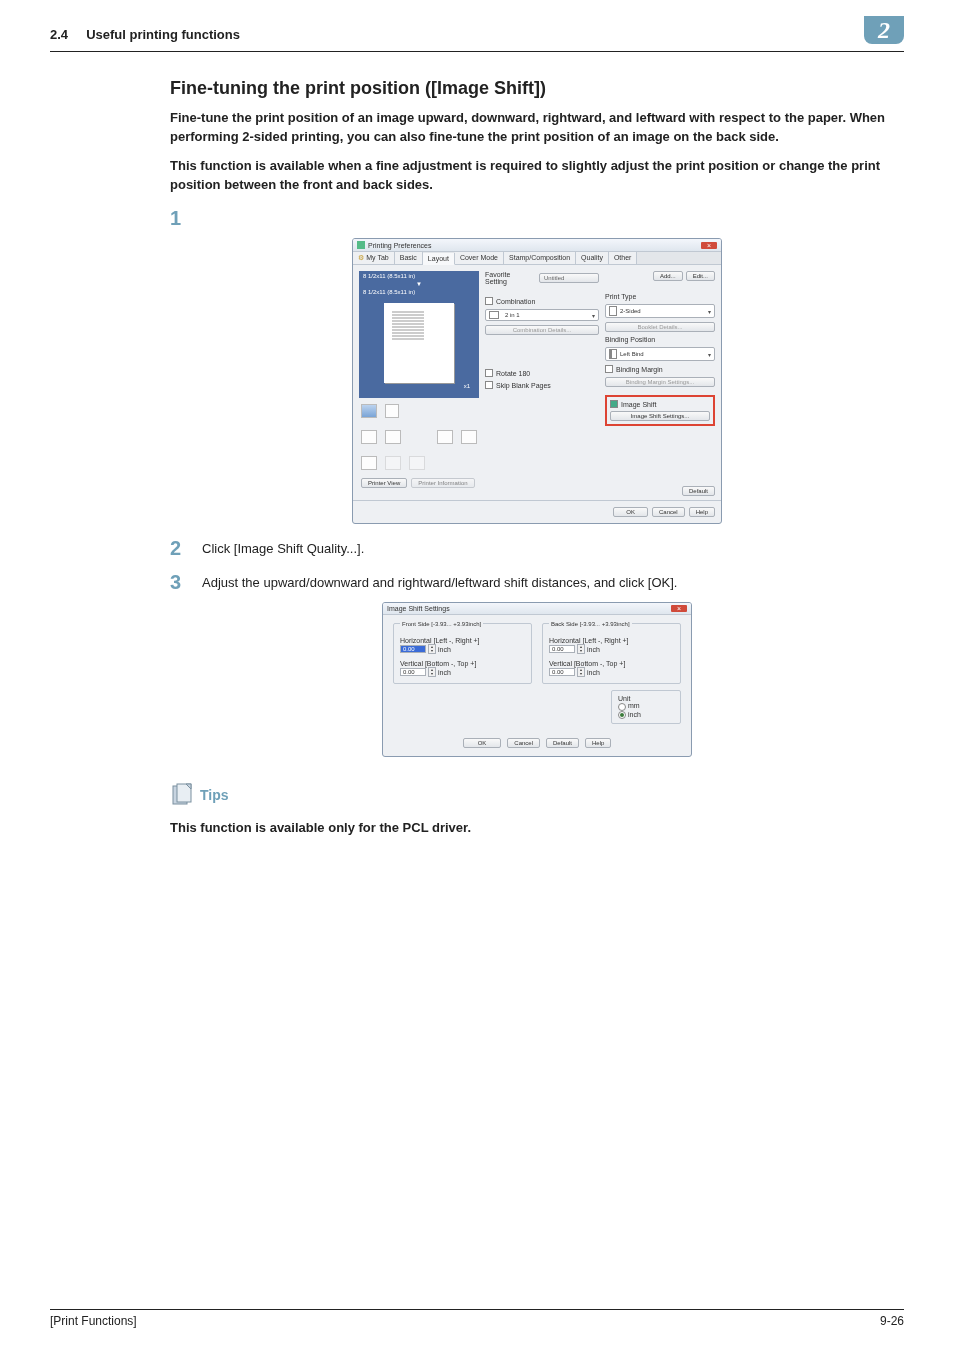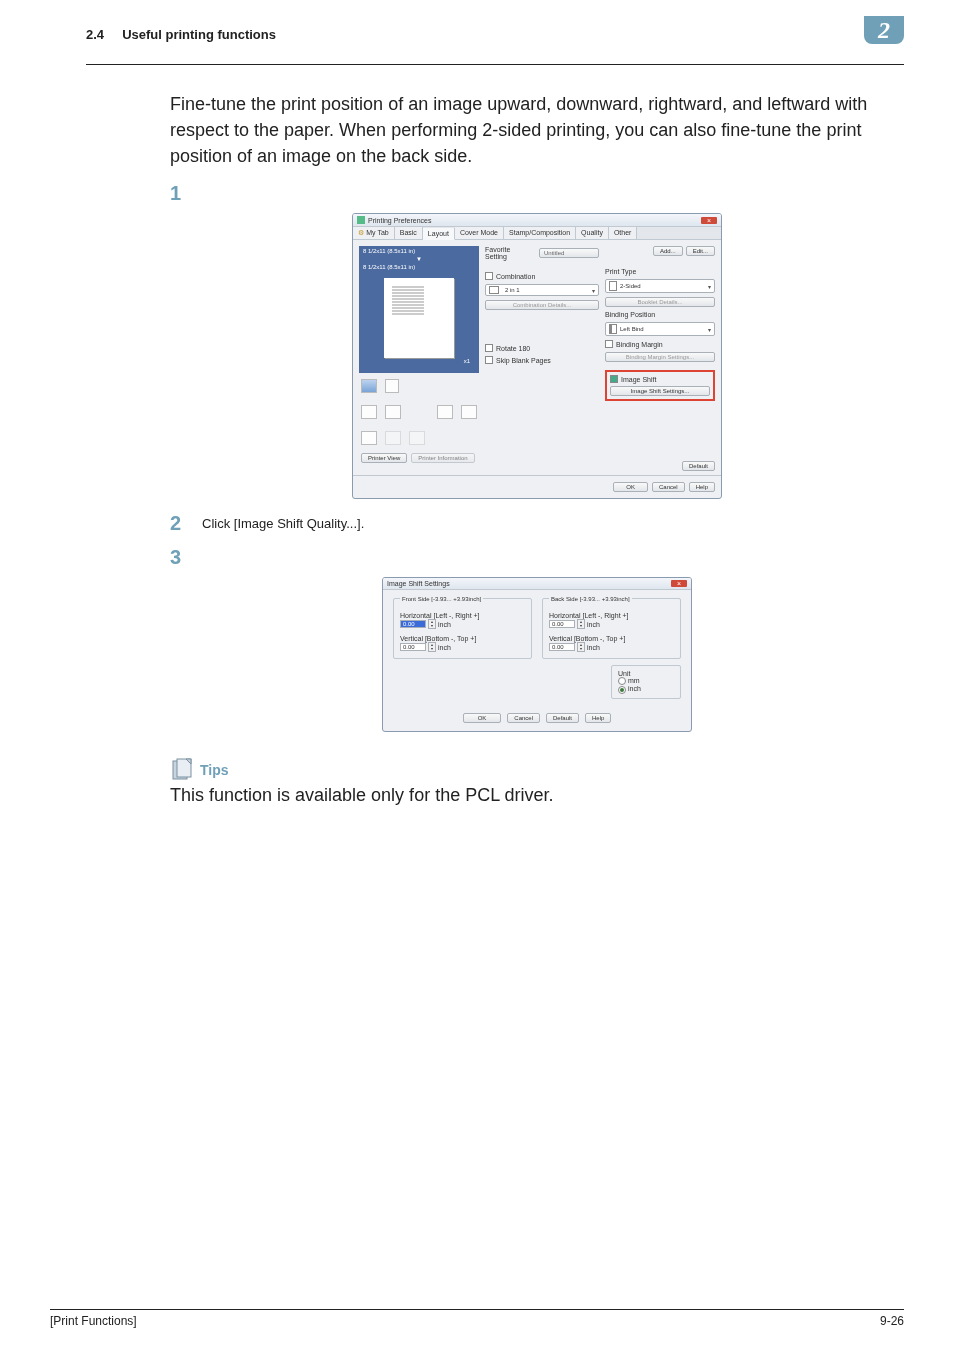--- a/index.html
+++ b/index.html
@@ -13,22 +13,21 @@
   .page {
     padding: 20px 50px 0 50px;
     min-height: 1350px;
     position: relative;
   }
   .header-row {
     display: flex;
     align-items: center;
     justify-content: space-between;
     border-bottom: 1px solid #222;
-    padding-bottom: 16px;
-    margin-left: 36px;
+    padding-bottom: 3px;
   }
   .header-left {
     font-size: 13px;
     font-weight: bold;
   }
   .chapter-badge {
     background: #6fa0b8;
     color: #fff;
     font-weight: bold;
     font-style: italic;
@@ -44,23 +43,24 @@
   .content {
     padding-left: 120px;
     padding-top: 26px;
   }
   h3.section-title {
     font-size: 18px;
     font-weight: bold;
     margin: 0 0 10px 0;
   }
   p.body {
-    font-size: 18px;
+    font-size: 13px;
     line-height: 1.45;
     margin: 0 0 10px 0;
+    font-weight: bold;
   }
   .step {
     display: flex;
     align-items: flex-start;
     margin: 14px 0 8px 0;
   }
   .step-num {
     color: #6fa0b8;
     font-weight: bold;
     font-size: 20px;
@@ -197,21 +197,23 @@
 <div class="page">
   <div class="header-row">
     <div class="header-left">
       <span>2.4</span>&nbsp;&nbsp;&nbsp;&nbsp;
       <span>Useful printing functions</span>
     </div>
     <div class="chapter-badge">2</div>
   </div>
 
   <div class="content">
+    <h3 class="section-title">Fine-tuning the print position ([Image Shift])</h3>
     <p class="body">Fine-tune the print position of an image upward, downward, rightward, and leftward with respect to the paper. When performing 2-sided printing, you can also fine-tune the print position of an image on the back side.</p>
+    <p class="body">This function is available when a fine adjustment is required to slightly adjust the print position or change the print position between the front and back sides.</p>
 
     <div class="step">
       <div class="step-num">1</div>
     </div>
 
     <div class="dialog-wrap">
       <div class="dialog1">
         <div class="titlebar">
           <span class="icon-sq"></span>
           <span>Printing Preferences</span>
@@ -332,20 +334,21 @@
       </div>
     </div>
 
     <div class="step">
       <div class="step-num">2</div>
       <div class="step-text">Click [Image Shift Quality...].</div>
     </div>
 
     <div class="step">
       <div class="step-num">3</div>
+      <div class="step-text">Adjust the upward/downward and rightward/leftward shift distances, and click [OK].</div>
     </div>
 
     <div class="dialog-wrap">
       <div class="dialog2">
         <div class="titlebar">
           <span>Image Shift Settings</span>
           <span class="spacer"></span>
           <span class="close-btn">×</span>
         </div>
         <div class="d2body">
@@ -411,21 +414,21 @@
     </div>
 
     <div class="tips-row">
       <svg class="tips-icon" viewBox="0 0 24 24">
         <rect x="3" y="3" width="14" height="18" fill="#c8d4e0" stroke="#7a909f"></rect>
         <rect x="7" y="1" width="14" height="18" fill="#e8eef3" stroke="#7a909f"></rect>
         <polygon points="21,1 21,6 16,1" fill="#c8d4e0" stroke="#7a909f"></polygon>
       </svg>
       <span class="tips-label">Tips</span>
     </div>
-    <p class="body" style="margin-top:0">This function is available only for the PCL driver.</p>
+    <p class="body" style="margin-top:12px">This function is available only for the PCL driver.</p>
 
   </div>
 
   <div class="page-footer">
     <span>[Print Functions]</span>
     <span>9-26</span>
   </div>
 </div>
 
 </body></html>

